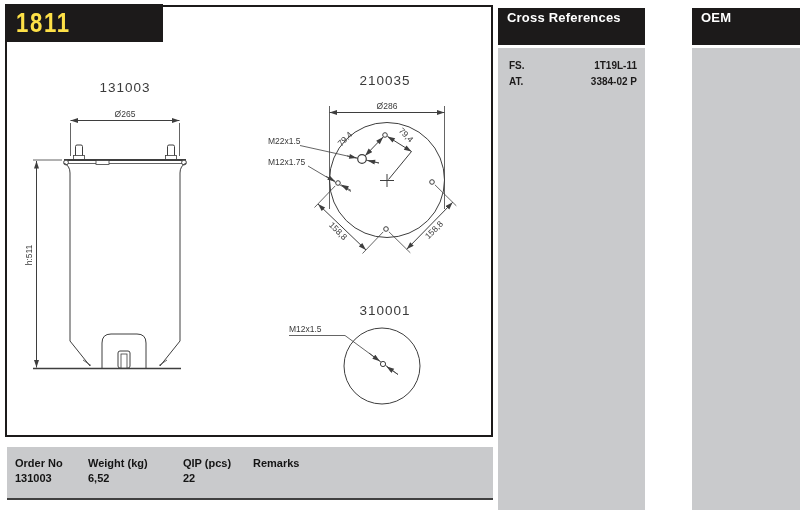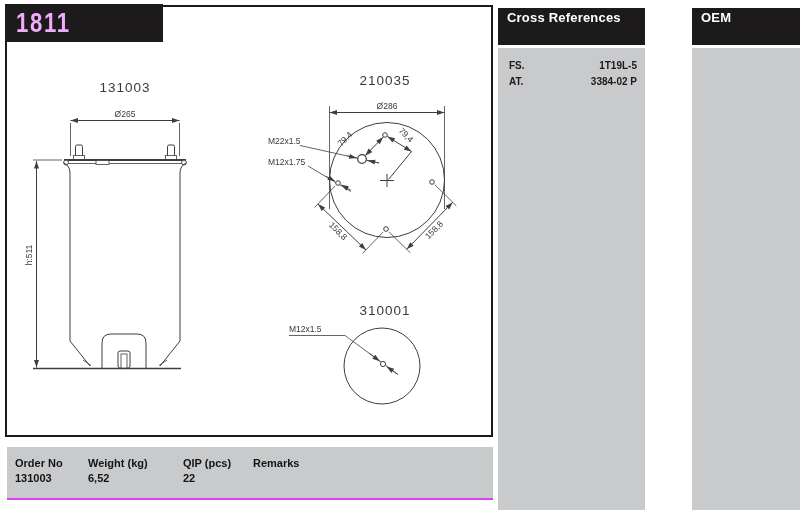--- a/index.html
+++ b/index.html
@@ -1,42 +1,42 @@
 <!DOCTYPE html>
 <html><head>
 <meta charset="utf-8">
 <style>
   * { margin:0; padding:0; box-sizing:border-box; }
   html,body { background:#ffffff; }
   body { width:800px; height:510px; position:relative; font-family:"Liberation Sans", sans-serif; overflow:hidden; }
   .stage { position:absolute; left:0; top:0; width:800px; height:510px; background:#fff; }
 
   .main-box { position:absolute; left:5px; top:5px; width:488px; height:432px; border:2px solid #1c1a1a; background:#fff; }
-  .part-box { position:absolute; left:5px; top:4px; width:158px; height:38px; background:#1c1a1a; color:#f0abfc;
+  .part-box { position:absolute; left:5px; top:4px; width:158px; height:38px; background:#1c1a1a; color:#fde047;
               font-size:27px; font-weight:bold; line-height:38px; padding-left:11px; }
   .part-box span { display:inline-block; transform:scaleX(.82); transform-origin:left center; letter-spacing:2px; }
 
   svg.drawing { position:absolute; left:0; top:0; }
   svg text { fill:#3a3a3a; font-family:"Liberation Sans", sans-serif; }
   .t-title { font-size:13.5px; letter-spacing:1px; }
   .t-dim   { font-size:8.5px; }
   .s   { stroke:#3e3e3e; fill:none; stroke-width:1; }
   .s2  { stroke-width:2; }
   .s16 { stroke-width:1.6; }
   .s12 { stroke-width:1.2; }
   .s08 { stroke-width:0.8; }
   .wf  { fill:#ffffff; }
 
   .panel { position:absolute; top:8px; }
   .panel-header { height:37px; background:#1c1a1a; color:#fff; font-size:13px; font-weight:bold;
                   line-height:19px; padding-left:9px; letter-spacing:.2px; }
   .panel-body { margin-top:3px; background:#c9cacc; height:473px; border-bottom:3px solid #0f172a; padding:12px 8px 0 11px; }
   .xref-row { display:flex; justify-content:space-between; font-size:10px; font-weight:bold; color:#1c1a1a; margin-bottom:5px; }
 
-  .order-bar { position:absolute; left:7px; top:447px; width:486px; height:53px; background:#c9cacc; border-bottom:2px solid #d946ef; }
+  .order-bar { position:absolute; left:7px; top:447px; width:486px; height:53px; background:#c9cacc; border-bottom:2px solid #404040; }
   .col { position:absolute; top:10px; color:#141414; font-weight:bold; }
   .col .hdr { font-size:11px; }
   .col .val { font-size:11px; margin-top:3px; }
 </style>
 </head>
 <body>
 
 <div class="stage">
 
   <div class="main-box"></div>
@@ -143,21 +143,21 @@
     <span>1811</span>
   </div>
 
   <div class="panel" style="left:498px;width:147px;">
     <div class="panel-header">
       <span>Cross References</span>
     </div>
     <div class="panel-body">
       <div class="xref-row">
         <span>FS.</span>
-        <span>1T19L-5</span>
+        <span>1T19L-11</span>
       </div>
       <div class="xref-row">
         <span>AT.</span>
         <span>3384-02 P</span>
       </div>
     </div>
   </div>
 
   <div class="panel" style="left:692px;width:137px;">
     <div class="panel-header">

